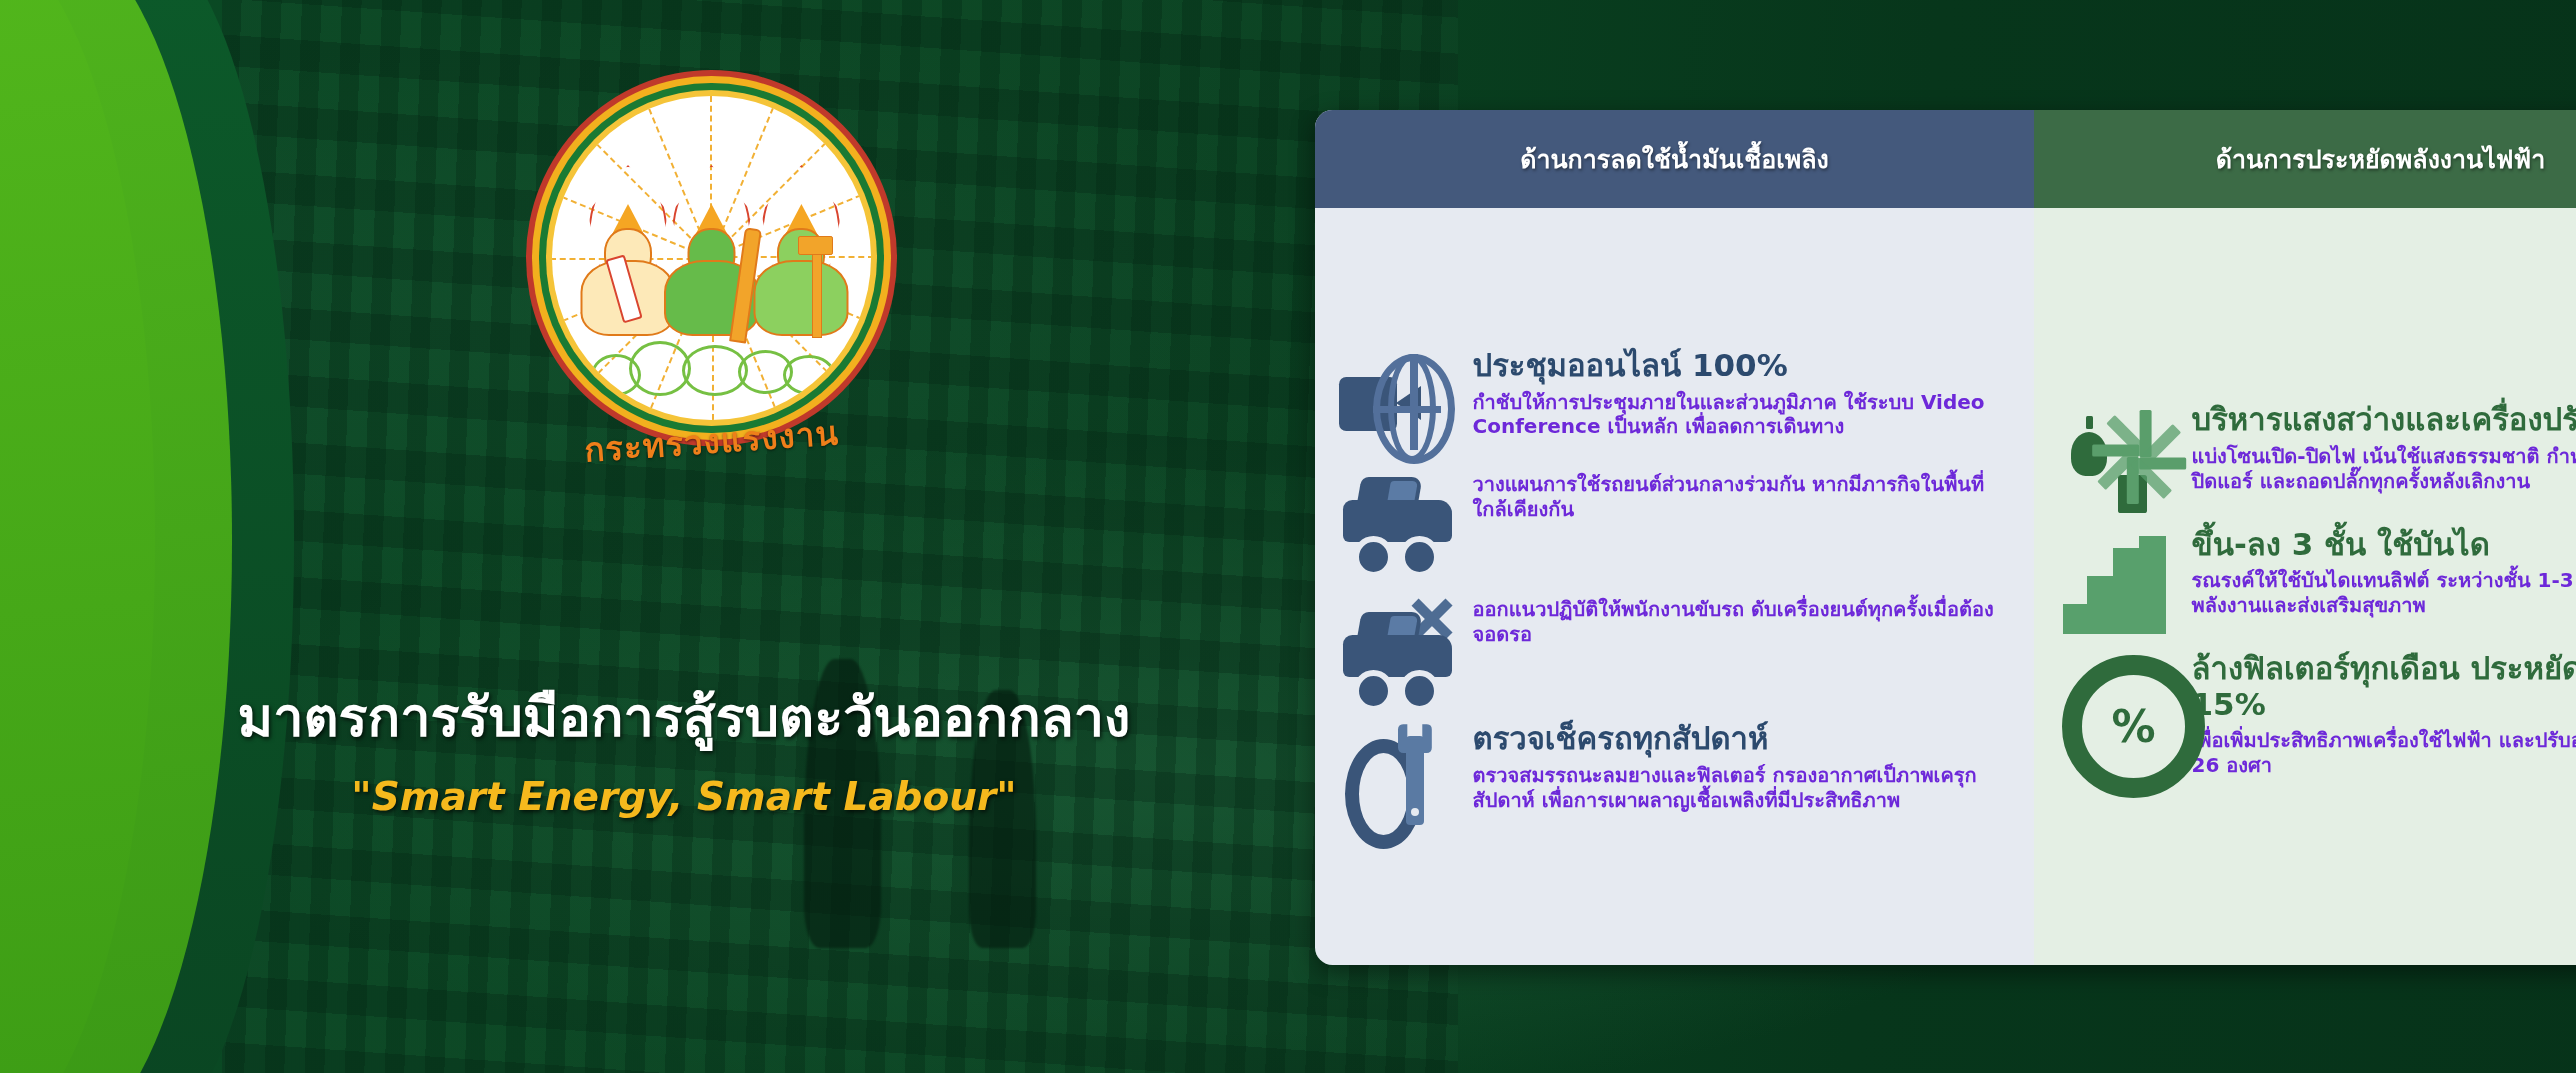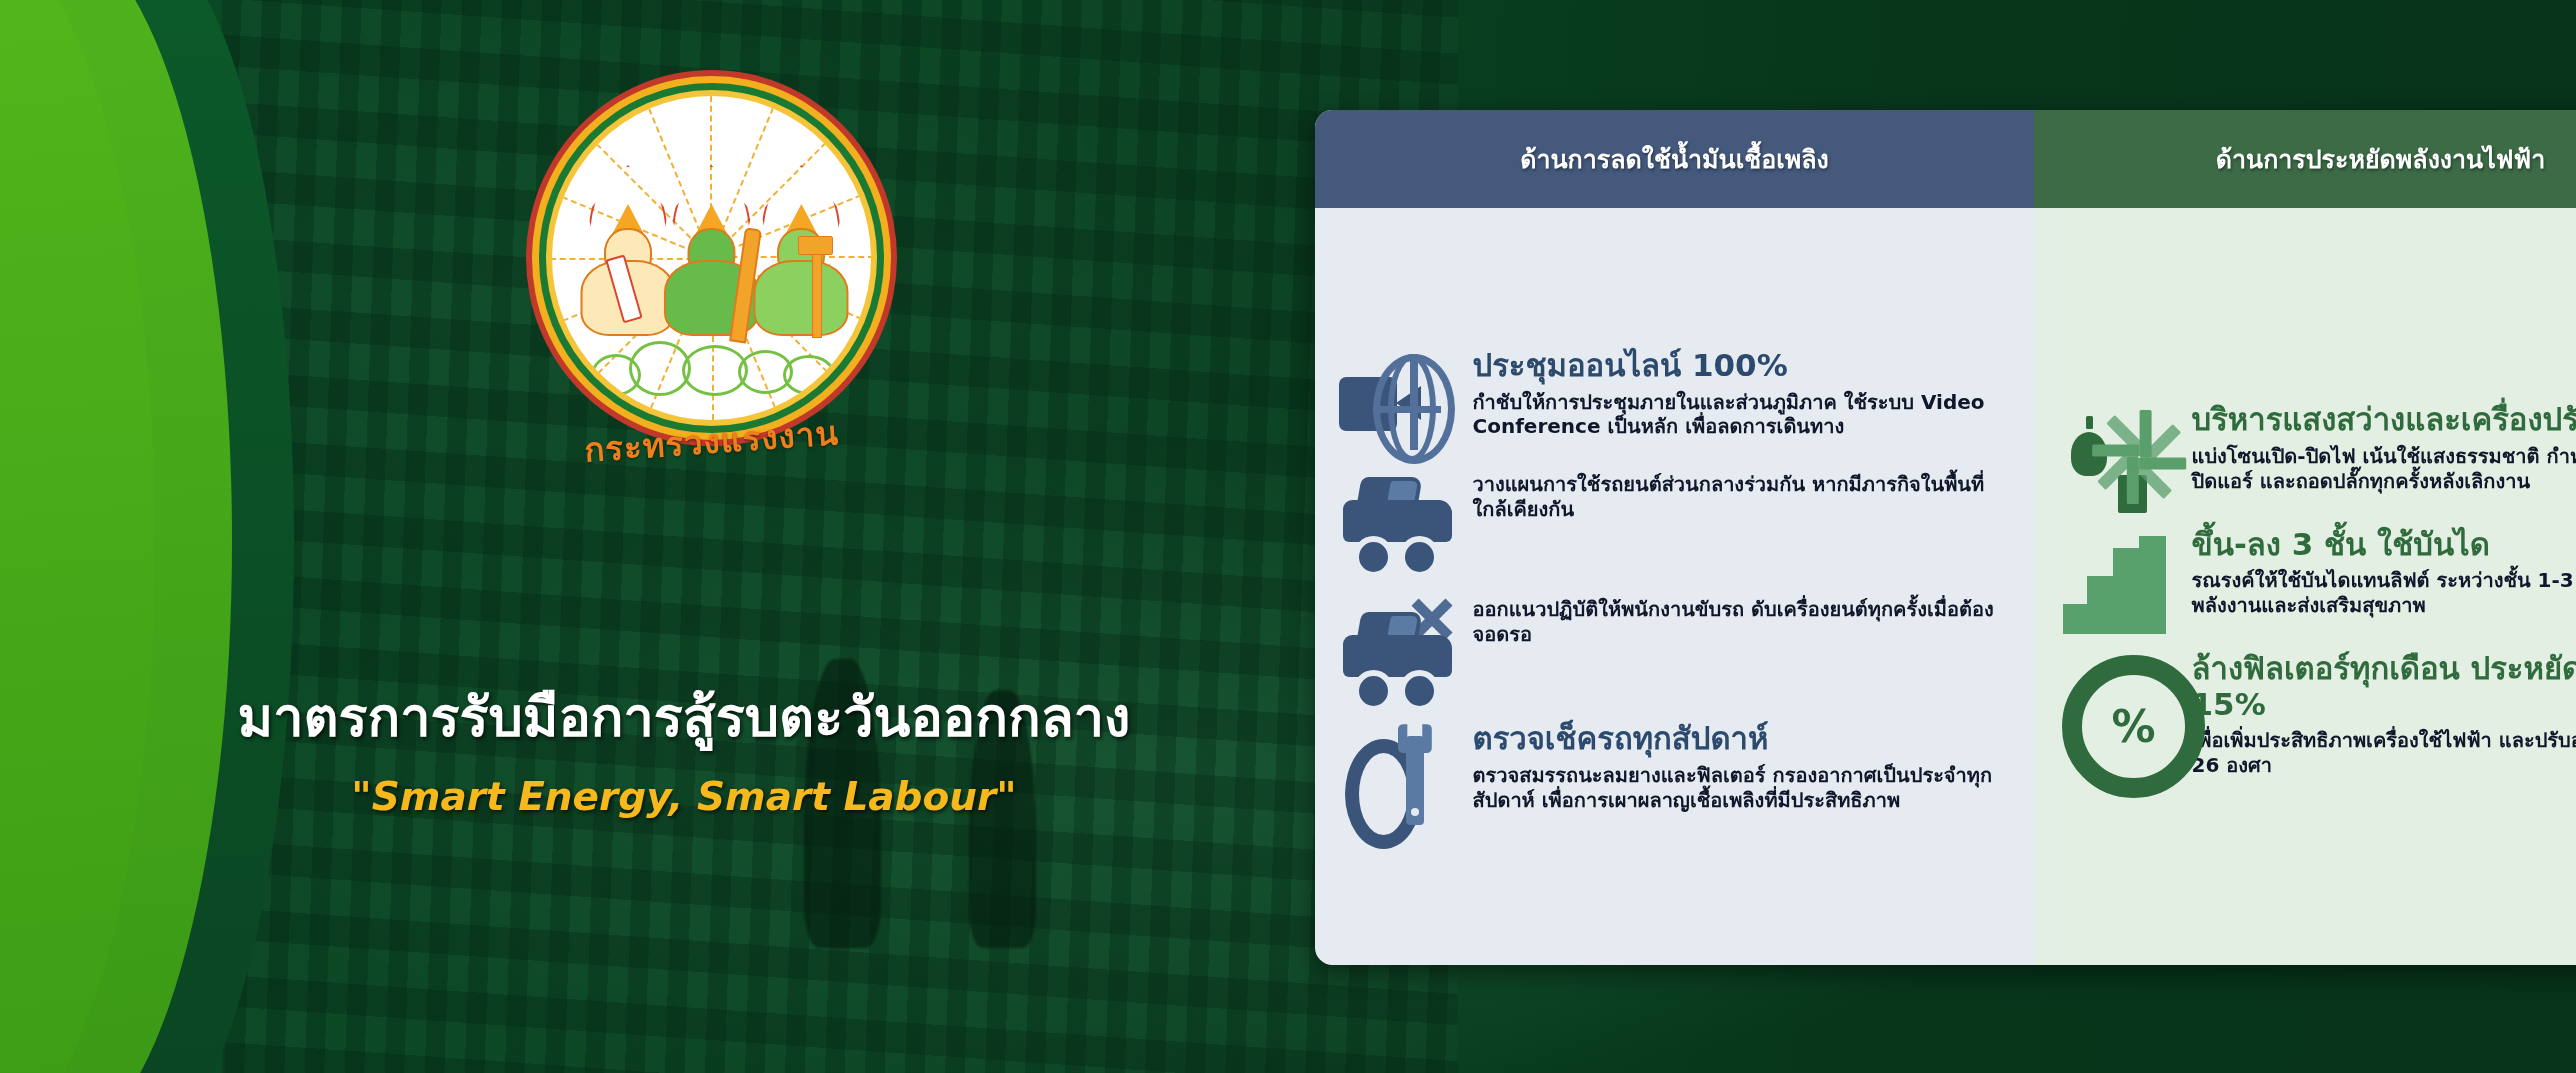--- a/index.html
+++ b/index.html
@@ -89,21 +89,21 @@
   .c2 .col-head{background:#3c6b46;}
   .col-head h2{margin:0;color:#fff;font-size:25px;font-weight:bold;white-space:nowrap;
      text-shadow:1px 1.5px 3.1px rgba(0,0,0,.42);}
   .col-body{flex:1;padding:17.5px 21.6px 10.3px 24px;display:flex;flex-direction:column;
      justify-content:center;gap:13.4px;}
 
   .item{display:flex;align-items:flex-start;gap:15.5px;}
   .ico{flex:0 0 auto;width:118px;height:111px;position:relative;}
   .txt{flex:1;min-width:0;}
   .itm-title{font-size:31px;font-weight:bold;line-height:1.14;margin-bottom:6.2px;}
-  .itm-desc{font-size:20px;line-height:1.24;color:#0f172a;font-weight:bold;}
+  .itm-desc{font-size:20px;line-height:1.24;color:#6d28d9;font-weight:bold;}
   .c1 .itm-title{color:#2c4a6e;}
   .c2 .itm-title{color:#2f6b3c;}
 
   
   .i-video{position:absolute;left:0;top:29px;width:58px;height:54px;border-radius:7.2px;
      background:#3a5579;}
   .i-video:after{content:"";position:absolute;right:-24px;top:9.3px;border-style:solid;
      border-width:17.5px 25px 17.5px 0;border-color:transparent #3a5579 transparent transparent;}
   .i-globe{position:absolute;right:2.1px;top:6.2px;width:68px;height:96px;border-radius:50%;
      border:7.2px solid #53709b;}
@@ -282,21 +282,21 @@
           </div>
         </div>
 
         <div class="item">
           <div class="ico">
             <div class="i-tire"></div>
               <div class="i-wrench"></div>
           </div>
           <div class="txt">
             <div class="itm-title">ตรวจเช็ครถทุกสัปดาห์</div>
-            <div class="itm-desc">ตรวจสมรรถนะลมยางและฟิลเตอร์ กรองอากาศเป็นประจำทุกสัปดาห์ เพื่อการเผาผลาญเชื้อเพลิงที่มีประสิทธิภาพ</div>
+            <div class="itm-desc">ตรวจสมรรถนะลมยางและฟิลเตอร์ กรองอากาศเป็ภาพเครุกสัปดาห์ เพื่อการเผาผลาญเชื้อเพลิงที่มีประสิทธิภาพ</div>
           </div>
         </div>
 
       </div>
     </div>
 
     <div class="col col-2 c2">
       <div class="col-head">
         <h2>ด้านการประหยัดพลังงานไฟฟ้า</h2>
       </div>

